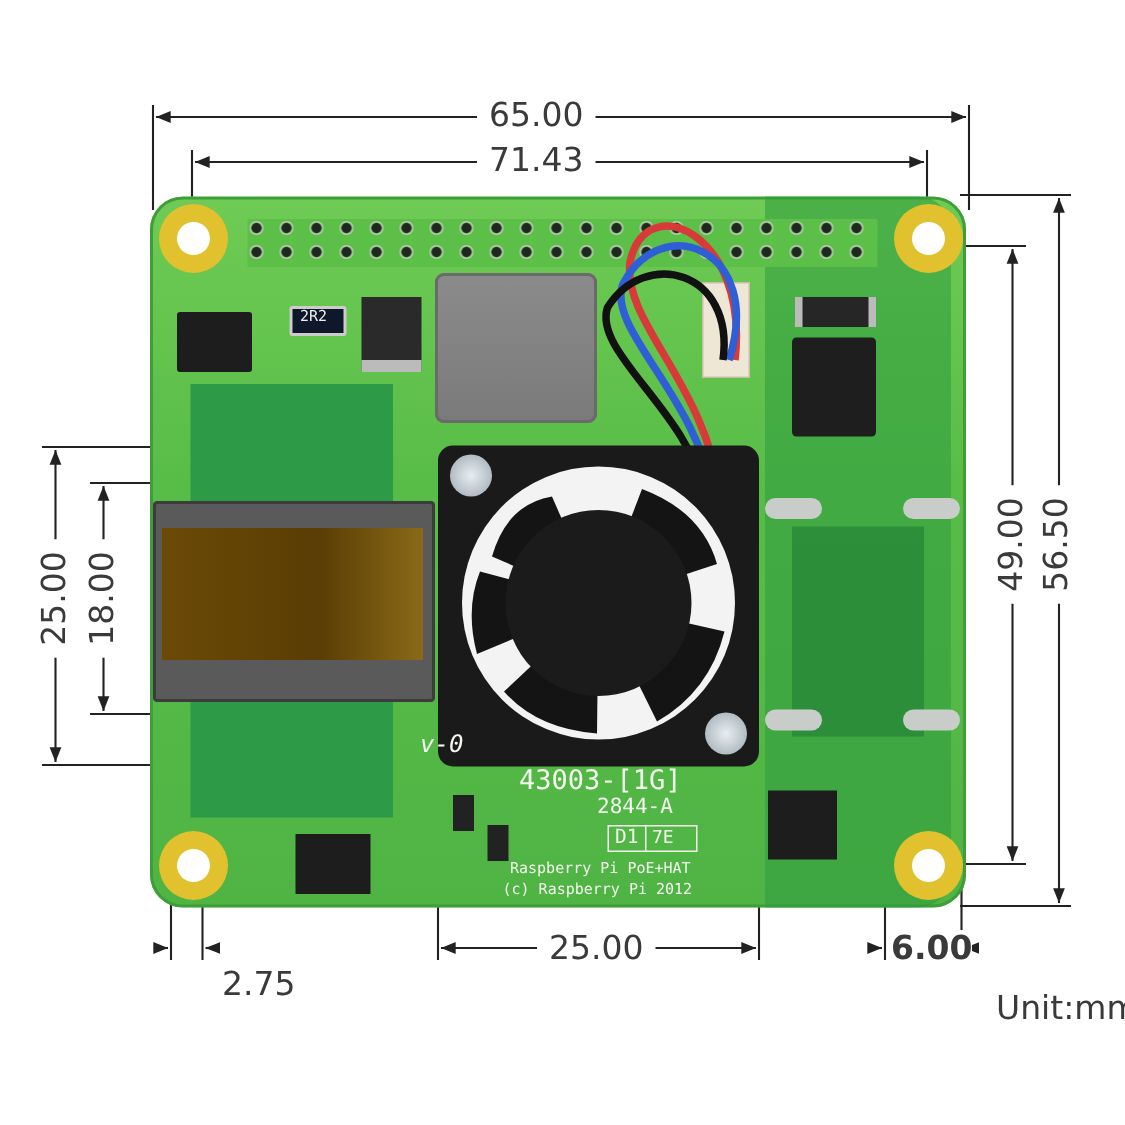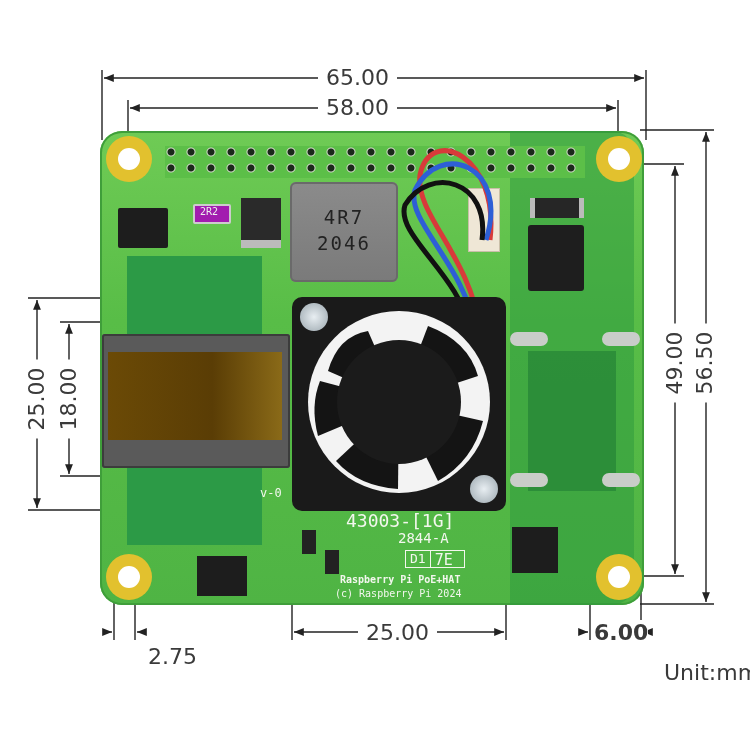--- a/index.html
+++ b/index.html
@@ -80,29 +80,27 @@
 <div class="abs" style="left:596px;top:554px;width:46px;height:46px;border-radius:50%;background:#e2c12e;">
     <div class="abs" style="left:12px;top:12px;width:22px;height:22px;border-radius:50%;background:#fff;"></div>
   </div>
 
 <div class="abs" style="left:165px;top:146px;width:420px;height:32px;
   background-image:radial-gradient(circle at 6px 6px,#1b2a1a 3px,#cfd8c6 4px,#5cbf48 5px);
   background-size:20px 16px;"></div>
 
 <div class="abs" style="left:118px;top:208px;width:50px;height:40px;background:#1d1d1d;border-radius:2px;"></div>
 
-<div class="abs" style="left:193px;top:204px;width:34px;height:16px;background:#a21caf;border:2px solid #ccc;border-radius:2px;">
+<div class="abs" style="left:193px;top:204px;width:34px;height:16px;background:#0f172a;border:2px solid #ccc;border-radius:2px;">
   <span class="chiplabel" style="position:absolute;left:5px;top:0;font-size:10px;color:#eee;">2R2</span>
 </div>
 
 <div class="abs" style="left:241px;top:198px;width:40px;height:42px;background:#2a2a2a;border-bottom:8px solid #bbb;"></div>
 
 <div class="abs" style="left:290px;top:182px;width:108px;height:100px;background:linear-gradient(180deg,#8b8b8b,#7a7a7a);border-radius:6px;box-shadow:inset 0 0 0 2px #6a6a6a;">
-  <div class="chiplabel" style="position:absolute;left:0;right:0;top:24px;text-align:center;font-size:19px;color:#222;letter-spacing:2px;">4R7</div>
-  <div class="chiplabel" style="position:absolute;left:0;right:0;top:50px;text-align:center;font-size:19px;color:#222;letter-spacing:2px;">2046</div>
 </div>
 
 <div class="abs" style="left:468px;top:188px;width:30px;height:62px;background:#efe7d6;border:1px solid #c9bfa8;"></div>
 
 <svg class="abs" style="left:390px;top:135px" width="130" height="200" viewBox="0 0 130 200">
   <path d="M100,105 C110,20 40,-10 30,40 C25,80 80,120 90,195" stroke="#d83a3a" stroke-width="5" fill="none"></path>
   <path d="M96,105 C120,30 50,5 25,55 C15,85 75,130 85,195" stroke="#2e5fd6" stroke-width="5" fill="none"></path>
   <path d="M92,105 C100,45 40,30 15,70 C5,100 70,140 80,195" stroke="#111" stroke-width="5" fill="none"></path>
 </svg>
 
@@ -134,32 +132,32 @@
 <div class="abs" style="left:510px;top:332px;width:38px;height:14px;background:#c9cdc9;border-radius:7px;"></div>
 <div class="abs" style="left:602px;top:332px;width:38px;height:14px;background:#c9cdc9;border-radius:7px;"></div>
 <div class="abs" style="left:510px;top:473px;width:38px;height:14px;background:#c9cdc9;border-radius:7px;"></div>
 <div class="abs" style="left:602px;top:473px;width:38px;height:14px;background:#c9cdc9;border-radius:7px;"></div>
 
 <div class="abs" style="left:197px;top:556px;width:50px;height:40px;background:#1d1d1d;"></div>
 <div class="abs" style="left:512px;top:527px;width:46px;height:46px;background:#1d1d1d;"></div>
 <div class="abs" style="left:302px;top:530px;width:14px;height:24px;background:#222;"></div>
 <div class="abs" style="left:325px;top:550px;width:14px;height:24px;background:#222;"></div>
 
-<div class="silk" style="left:260px;top:486px;font-size:12px;">v-0</div>
+<div class="silk" style="left:280px;top:486px;font-size:16px;font-style:italic;">v-0</div>
 <div class="silk" style="left:346px;top:510px;font-size:18px;">43003-[1G]</div>
 <div class="silk" style="left:398px;top:530px;font-size:14px;">2844-A</div>
 <div class="abs" style="left:405px;top:550px;width:58px;height:16px;border:1px solid #f3f7ee;display:flex;">
   <span class="silk" style="position:static;font-size:13px;padding:0 4px;border-right:1px solid #f3f7ee;">D1</span>
-  <span class="silk" style="position:static;font-size:15px;padding:0 4px;">7E</span>
+  <span class="silk" style="position:static;font-size:12px;padding:0 4px;">7E</span>
 </div>
-<div class="silk" style="left:340px;top:574px;font-size:10px;font-weight:bold;">Raspberry Pi PoE+HAT</div>
-<div class="silk" style="left:335px;top:588px;font-size:10px;">(c) Raspberry Pi 2024</div>
+<div class="silk" style="left:340px;top:574px;font-size:10px;">Raspberry Pi PoE+HAT</div>
+<div class="silk" style="left:335px;top:588px;font-size:10px;">(c) Raspberry Pi 2012</div>
 
 <div class="dim-text" style="left:318px;top:65px;">65.00</div>
-<div class="dim-text" style="left:318px;top:95px;">58.00</div>
+<div class="dim-text" style="left:318px;top:95px;">71.43</div>
 <div class="dim-text vtext" style="left:636px;top:350px;">49.00</div>
 <div class="dim-text vtext" style="left:666px;top:350px;">56.50</div>
 <div class="dim-text vtext" style="left:-2px;top:386px;">25.00</div>
 <div class="dim-text vtext" style="left:30px;top:386px;">18.00</div>
 <div class="dim-text" style="left:146px;top:620px;padding:0 2px;margin-top:24px;">2.75</div>
 <div class="dim-text" style="left:358px;top:620px;">25.00</div>
 <div class="dim-text" style="left:594px;top:620px;padding:0;font-weight:bold;">6.00</div>
 
 <div class="unit">Unit:mm</div>
 

